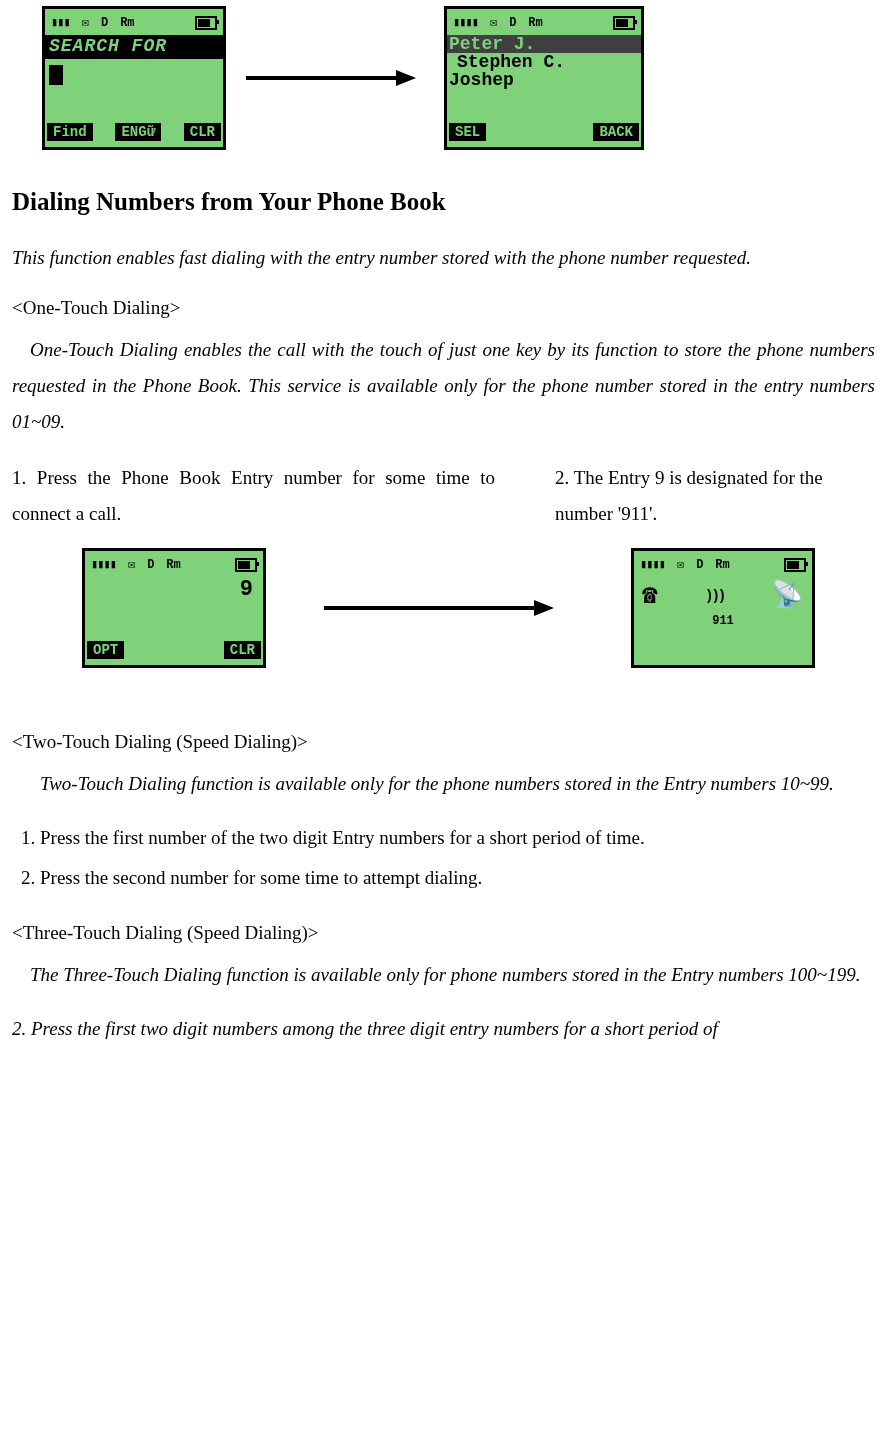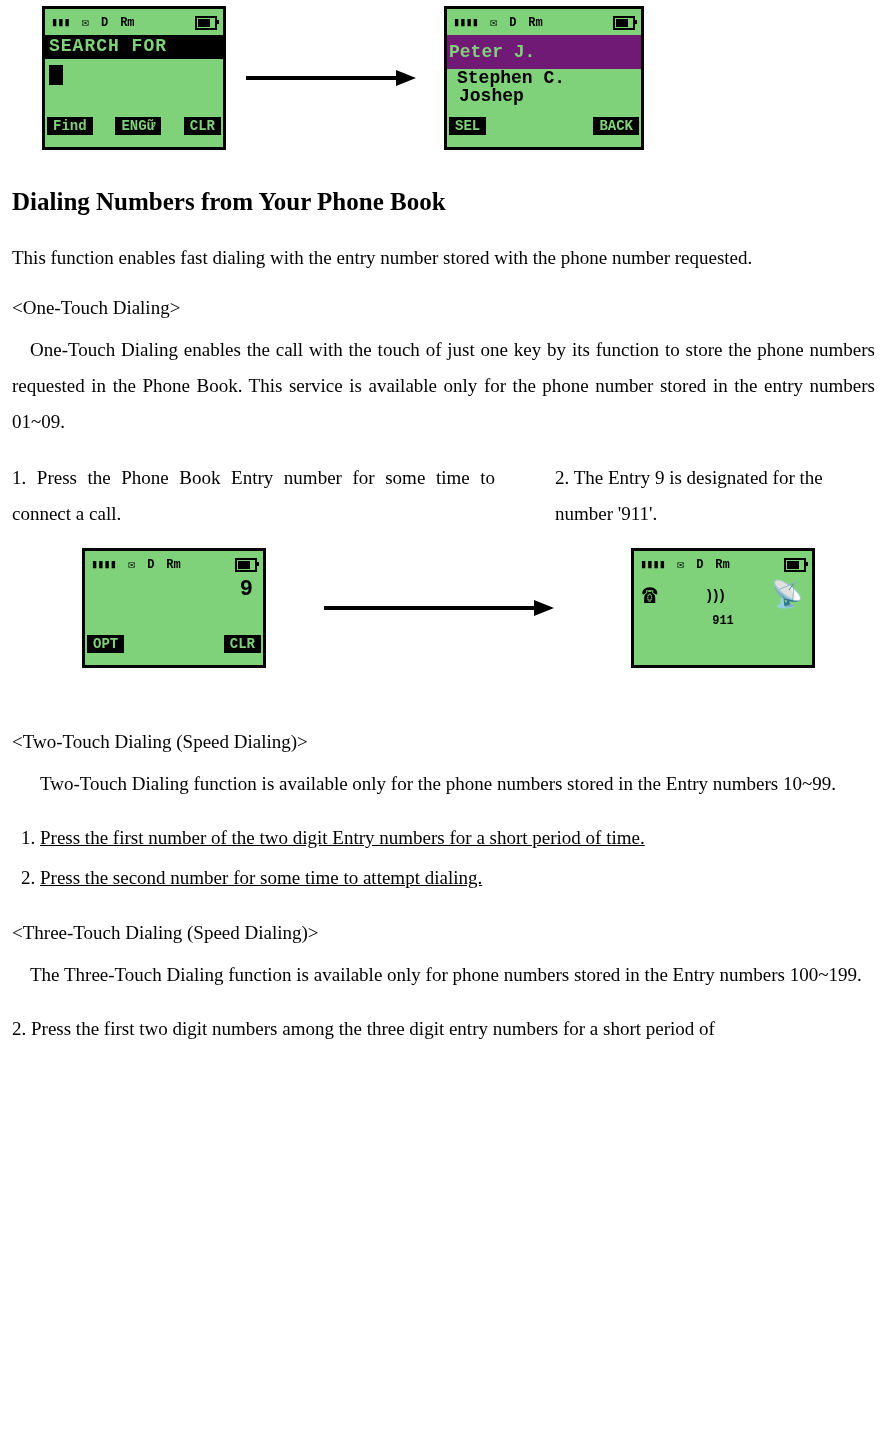--- a/index.html
+++ b/index.html
@@ -59,35 +59,36 @@
   }
   .batt:after { content:""; position:absolute; right:-4px; top:2px; width:2px; height:4px; background:#000; }
   .batt .fill { position:absolute; left:1px; top:1px; bottom:1px; width:12px; background:#000; }
   .hdr-bar {
     background: #000;
     color: #7fd27a;
     padding: 2px 4px 4px 4px;
     font-size: 18px;
     font-weight: bold;
     letter-spacing: 1px;
+    font-style: italic;
   }
   .body-area {
     flex: 1;
     padding: 2px 4px;
     font-size: 18px;
     display:flex; flex-direction:column; justify-content:flex-start;
   }
   .cursor-block {
     width: 14px; height: 20px; background: #000; margin-top:4px;
   }
-  .sel-line { background:#701a75; color:#7fd27a; padding:8px 2px; }
+  .sel-line { background:#404040; color:#7fd27a; padding:0 2px; }
   .soft-row {
     display: flex;
     justify-content: space-between;
-    padding: 0 2px 12px 2px;
+    padding: 0 2px 6px 2px;
     gap: 18px;
     margin-top:auto;
   }
   .soft-btn {
     background: #000;
     color: #7fd27a;
     font-size: 14px;
     font-weight: bold;
     padding: 2px 6px;
   }
@@ -96,42 +97,42 @@
   .call-icons { display:flex; justify-content: space-between; align-items:center; padding: 6px 8px; font-size:20px; }
   .phone-ico, .sat-ico { font-size:26px; }
   .waves { letter-spacing:-2px; font-size:14px; }
 
   h2.section-title {
     font-family: "Times New Roman", Times, serif;
     font-weight: bold;
     font-size: 25px;
     margin: 28px 0 10px 0;
   }
-  p.para { margin: 14px 0; text-align: justify; }
+  p.para { margin: 14px 0; text-align: justify; font-style: italic; }
   .subhead { margin: 12px 0 6px 0; }
   .two-col-steps {
     display: flex;
     justify-content: space-between;
     gap: 60px;
     margin-top: 20px;
   }
   .two-col-steps .col { flex: 1; }
   .two-col-steps .col.right { flex:0 0 320px; }
   .step-row {
     display: flex;
     align-items: flex-start;
     justify-content: space-between;
     margin: 16px 0 0 0;
     gap: 20px;
   }
   .arrow-mid { align-self:center; flex:0 0 auto; margin: 0 10px; }
   .screen-wrap-left { margin-left: 70px; }
   .screen-wrap-right { margin-left: 20px; }
   ol.steps { margin: 18px 0 18px 0; padding-left: 28px; }
-  ol.steps li { margin-bottom: 4px; text-align: justify; text-decoration: underline; }
+  ol.steps li { margin-bottom: 4px; text-align: justify; }
   .footer {
     display: flex;
     border: 1px solid #000;
     margin: 40px 2px 0 2px;
     font-size: 18px;
   }
   .footer .cell {
     flex: 1;
     padding: 2px 8px;
     border-right: 1px solid #000;
@@ -182,21 +183,21 @@
         <span class="env">✉</span>
         <span>D</span>
         <span>Rm</span>
         <div class="batt">
             <div class="fill"></div>
           </div>
       </div>
       <div class="body-area" style="padding:0;">
         <div class="sel-line">Peter J.</div>
         <div style="padding:0 10px;">Stephen C.</div>
-        <div style="padding:0 12px;">Joshep</div>
+        <div style="padding:0 2px;">Joshep</div>
       </div>
       <div class="soft-row">
         <div class="soft-btn">SEL</div>
         <div class="soft-btn">BACK</div>
       </div>
     </div>
   </div>
 
   <h2 class="section-title">Dialing Numbers from Your Phone Book</h2>
 

